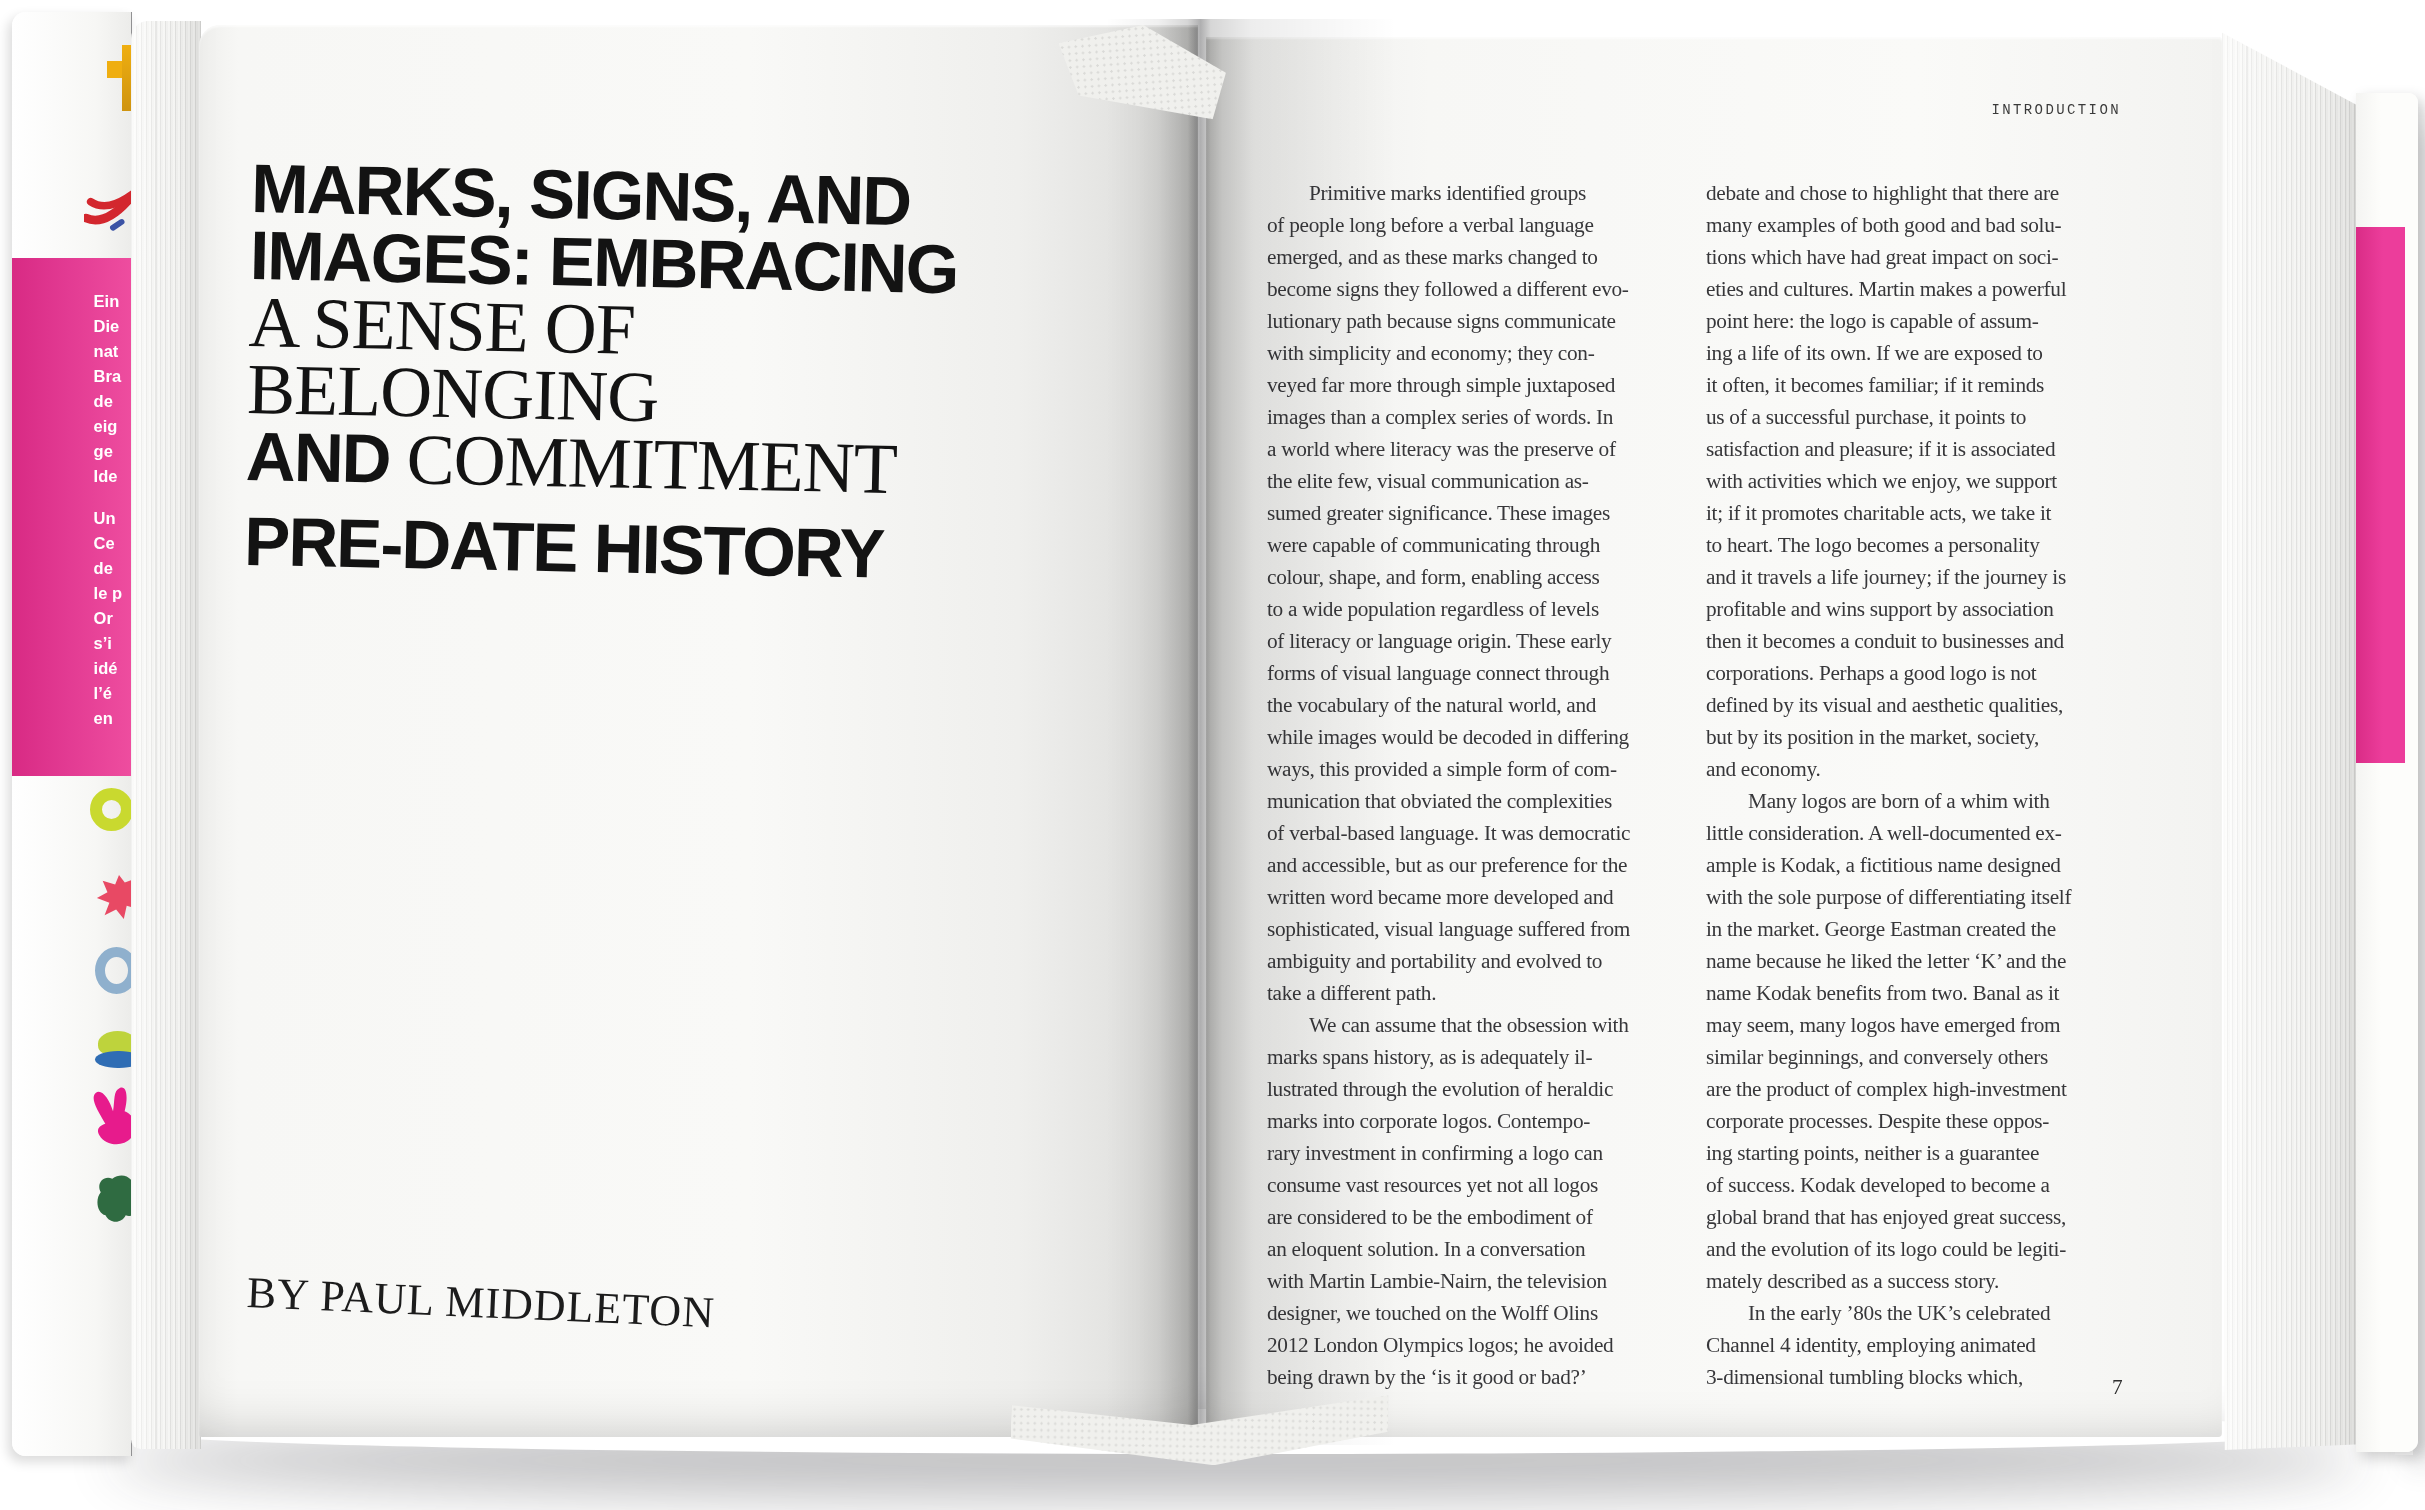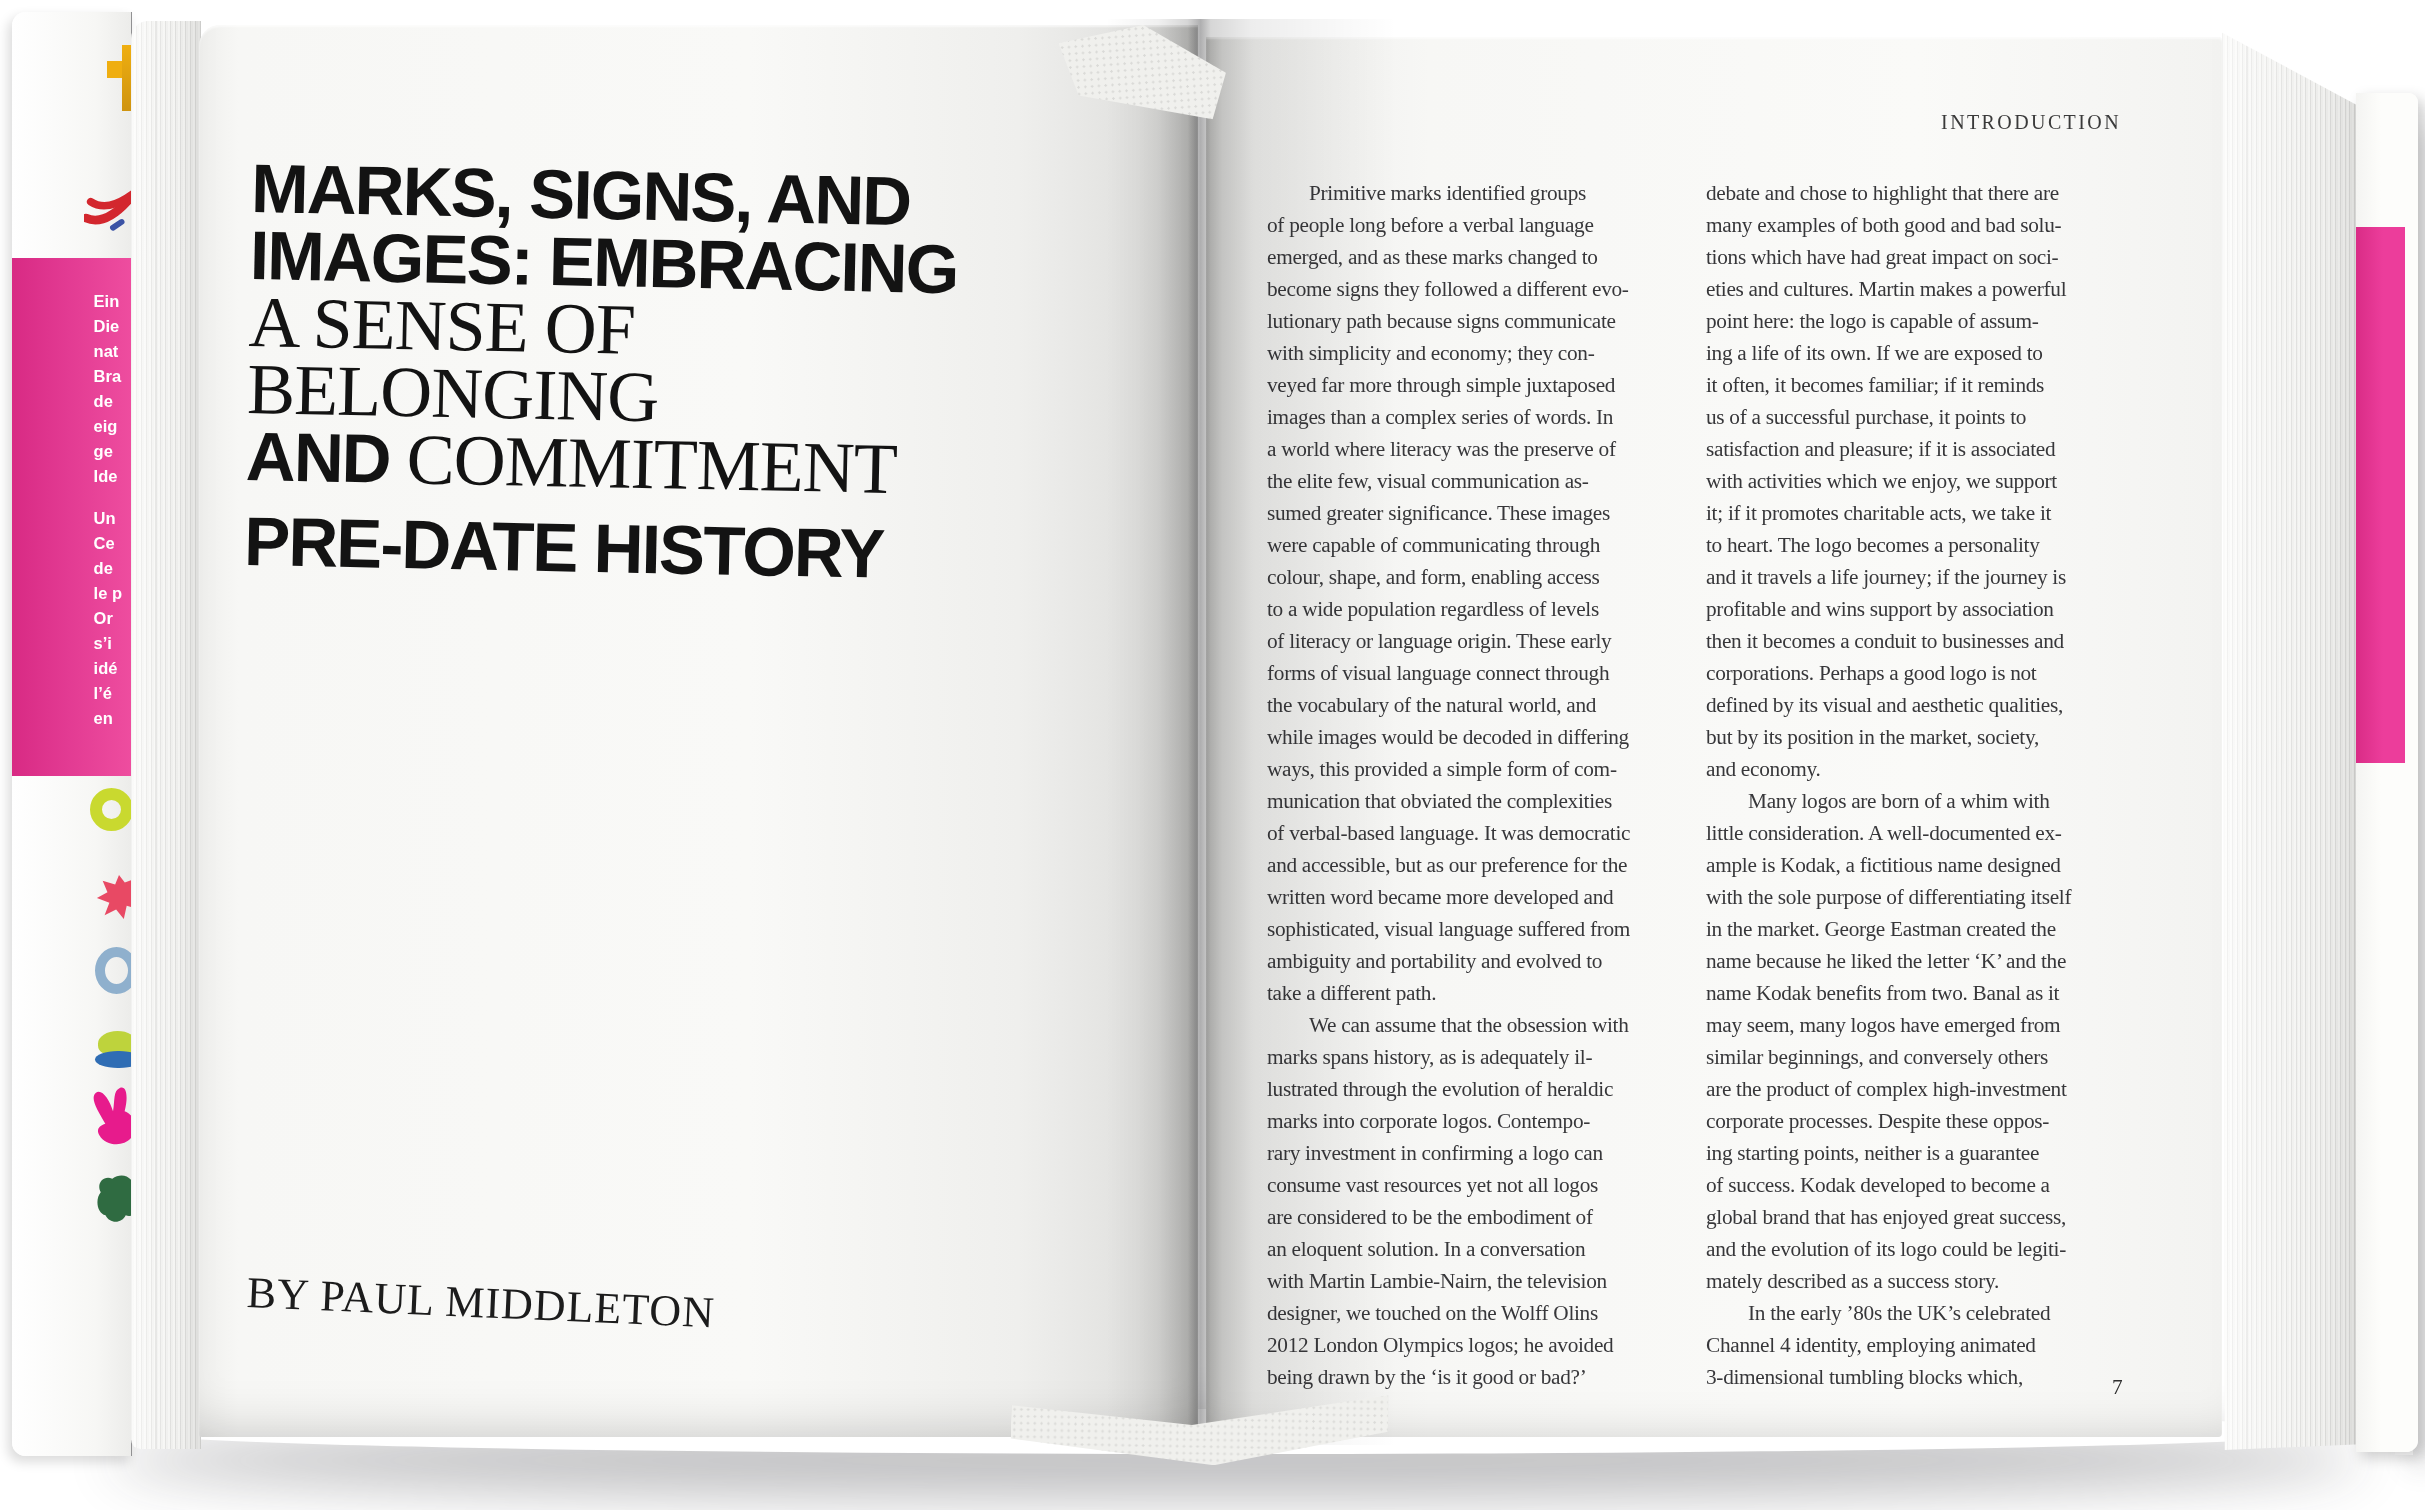--- a/index.html
+++ b/index.html
@@ -70,22 +70,22 @@
 
   
   .title-block{position:absolute;left:53px;top:130px;transform:rotate(1.15deg);transform-origin:left top;color:#131313;}
   .t-line{line-height:67px;white-space:nowrap;}
   .t-sans{font-family:"Liberation Sans",sans-serif;font-weight:700;font-size:69px;letter-spacing:-1.9px;}
   .t-serif{font-family:"Liberation Serif",serif;font-weight:400;font-size:72px;letter-spacing:-1px;}
   .byline{position:absolute;left:49px;top:1242px;transform:rotate(2.5deg);transform-origin:left top;
           font-family:"Liberation Serif",serif;font-size:44px;letter-spacing:1px;color:#1c1c1c;white-space:nowrap;}
 
   
-  .page-header{position:absolute;top:74px;right:101px;font-size:20px;letter-spacing:2.4px;
-               color:#3a3a3a;font-family:Liberation Serif, serif;}
+  .page-header{position:absolute;top:65px;right:101px;font-size:14px;letter-spacing:2.4px;
+               color:#3a3a3a;font-family:Liberation Mono, monospace;}
   .col{position:absolute;top:140px;width:456px;font-size:21.3px;line-height:32px;letter-spacing:-0.3px;
        color:#37373a;white-space:pre-wrap;font-family:"Liberation Serif",serif;}
   .col1{left:61px;}
   .col2{left:500px;}
   .page-number{position:absolute;left:906px;top:1338px;font-size:21.3px;color:#2e2e2e;}
 
   
   .gutter-shadow{position:absolute;left:1106px;top:19.4px;width:291px;height:1426px;pointer-events:none;z-index:7;
       background:linear-gradient(90deg,rgba(0,0,0,0) 0%,rgba(0,0,0,.06) 18%,rgba(0,0,0,.16) 28%,
                  rgba(45,45,48,.38) 32.5%,rgba(0,0,0,.16) 36%,rgba(0,0,0,.07) 50%,rgba(0,0,0,0) 100%);}

